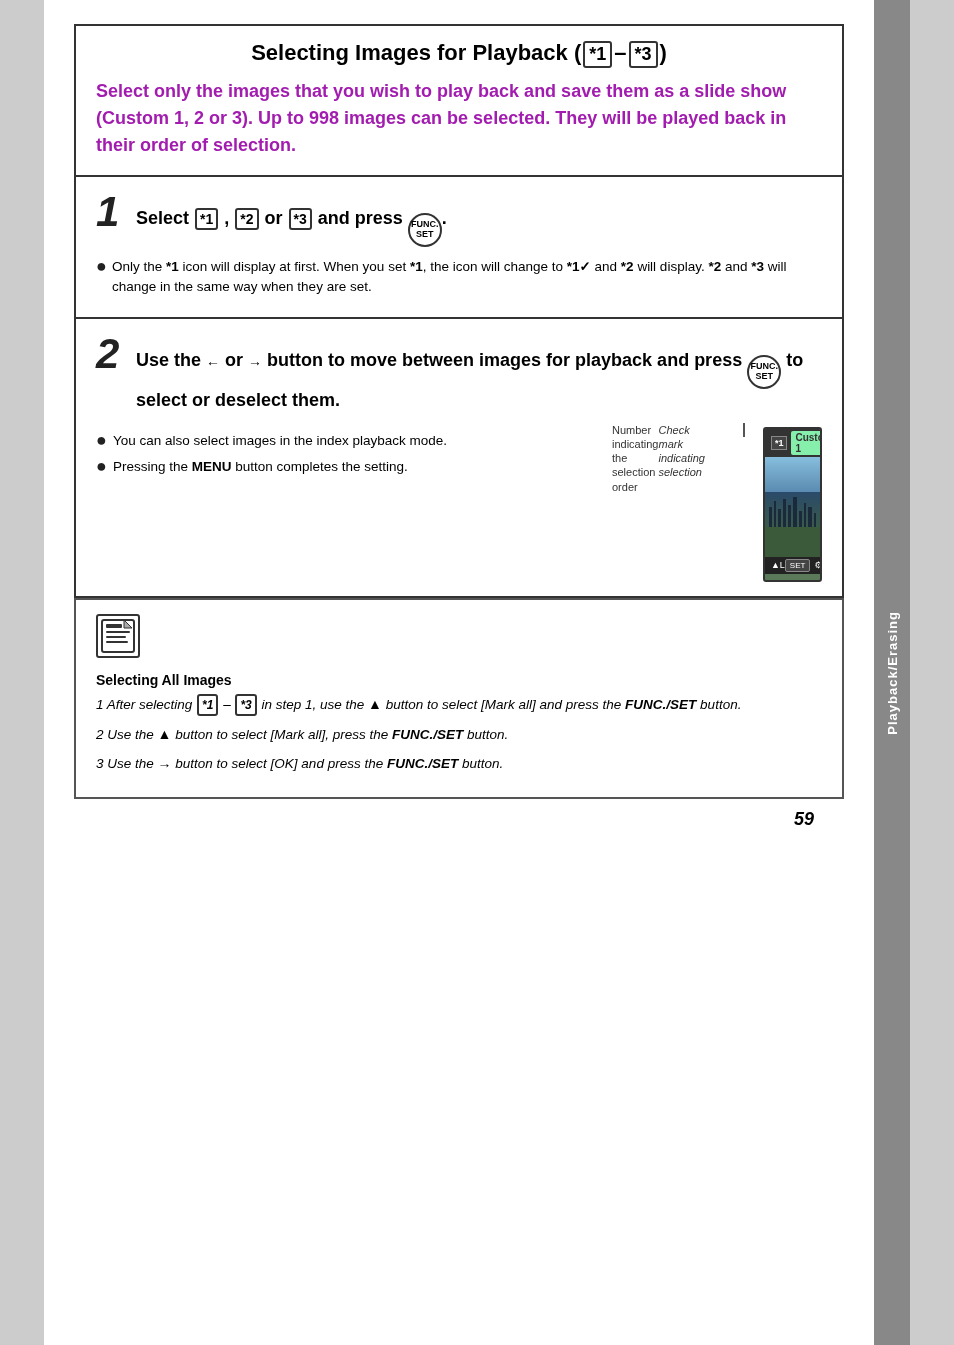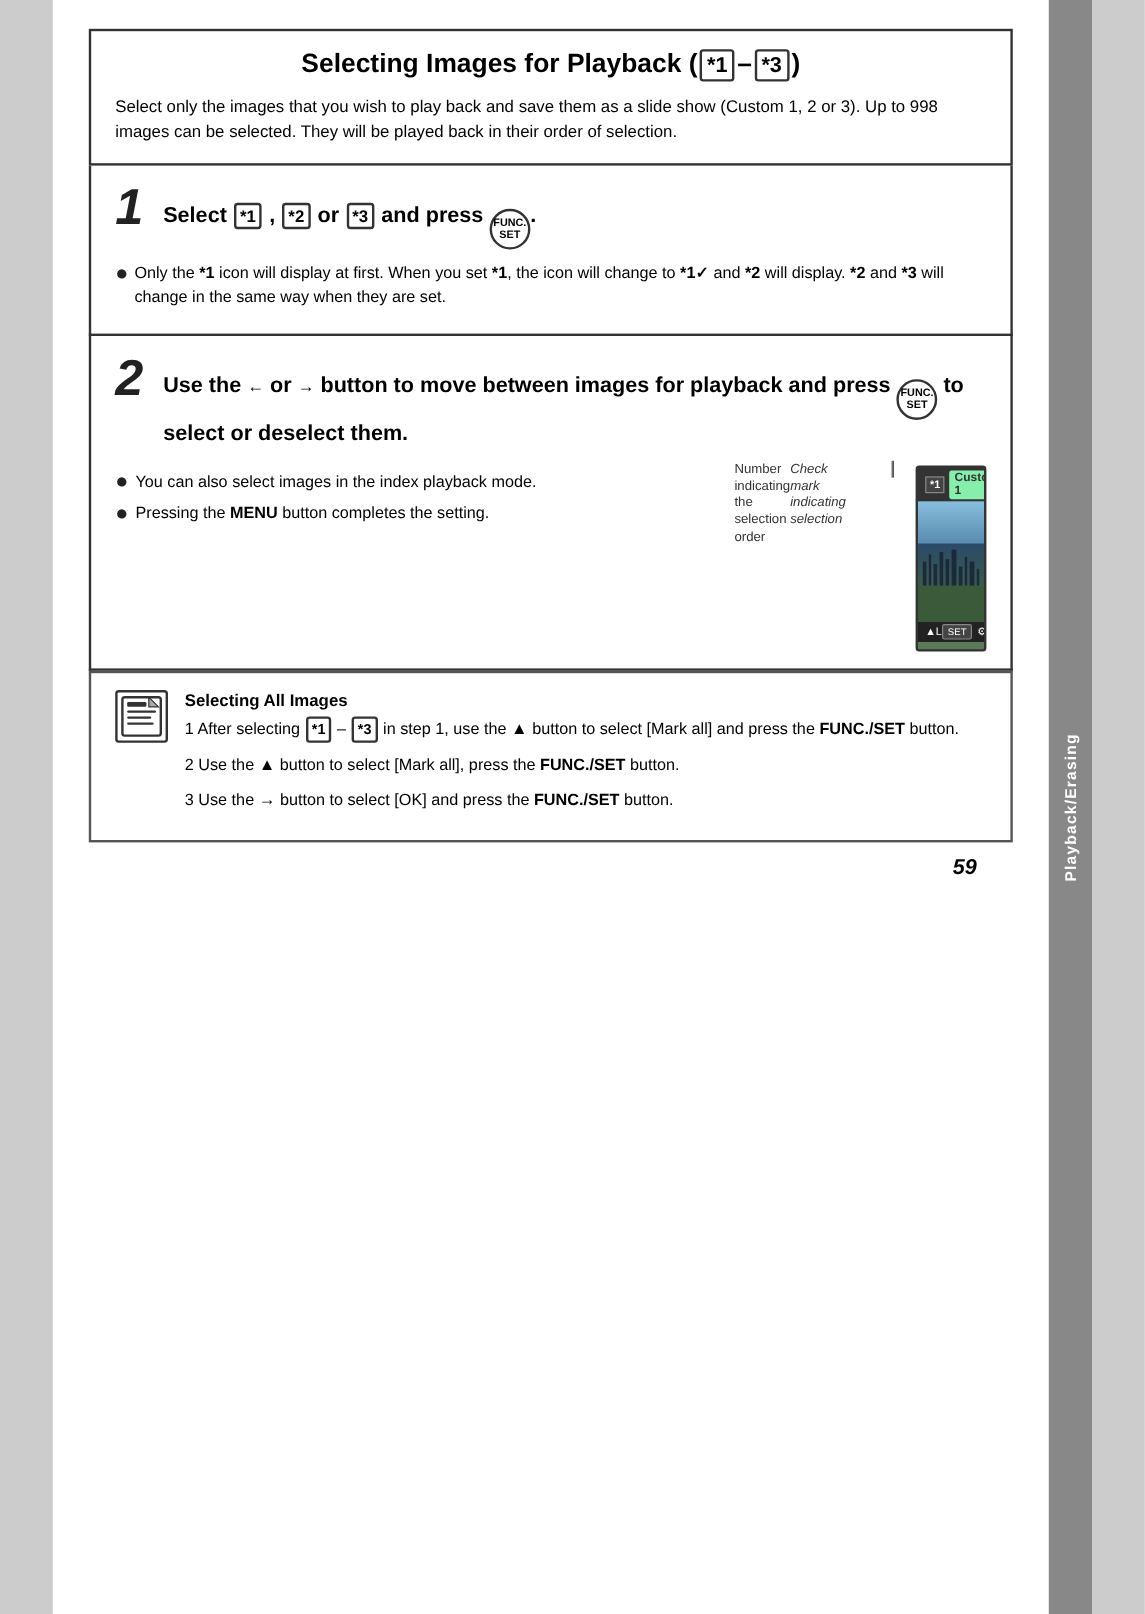--- a/index.html
+++ b/index.html
@@ -59,23 +59,24 @@
       display: inline-block;
       border: 2px solid #333;
       border-radius: 3px;
       padding: 1px 4px;
       font-size: 18px;
       font-weight: bold;
       margin: 0 2px;
       vertical-align: middle;
     }
     .intro-text {
-      font-size: 14px;
+      font-size: 18px;
       line-height: 1.5;
-      color: #000000;
+      color: #a21caf;
+      font-weight: bold;
     }
     
     .step-section {
       border: 2px solid #333;
       border-top: none;
       padding: 14px 20px;
     }
     .step-header {
       display: flex;
       align-items: flex-start;
@@ -211,20 +212,21 @@
     }
     
     .note-section {
       border: 2px solid #555;
       border-top: 2px solid #555;
       margin-top: 0;
       padding: 14px 20px;
       display: flex;
       gap: 14px;
       align-items: flex-start;
+      flex-direction: column;
     }
     .note-icon {
       width: 44px;
       height: 44px;
       border: 2px solid #333;
       border-radius: 3px;
       display: flex;
       align-items: center;
       justify-content: center;
       flex-shrink: 0;
@@ -246,20 +248,21 @@
       font-size: 13.5px;
     }
     .note-title {
       font-weight: bold;
       font-size: 14px;
       margin-bottom: 6px;
     }
     .note-item {
       margin-bottom: 8px;
       line-height: 1.5;
+      font-style: italic;
     }
     .note-item strong {
       font-weight: bold;
     }
     .note-item .icon-box {
       display: inline-block;
       border: 2px solid #333;
       border-radius: 3px;
       padding: 0px 3px;
       font-size: 12px;

